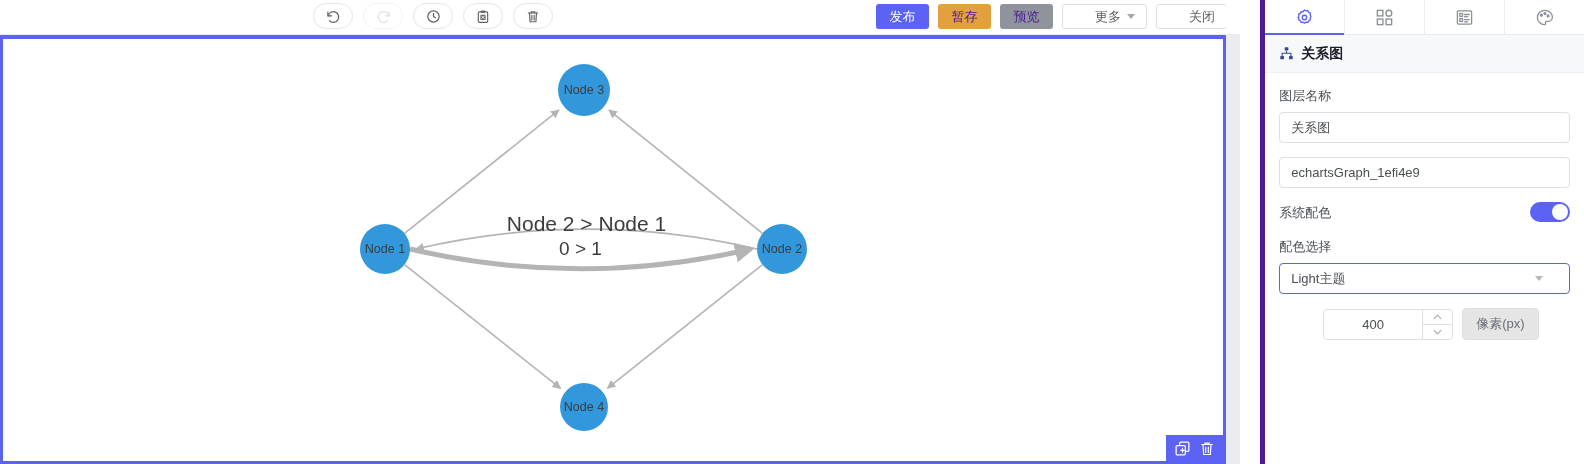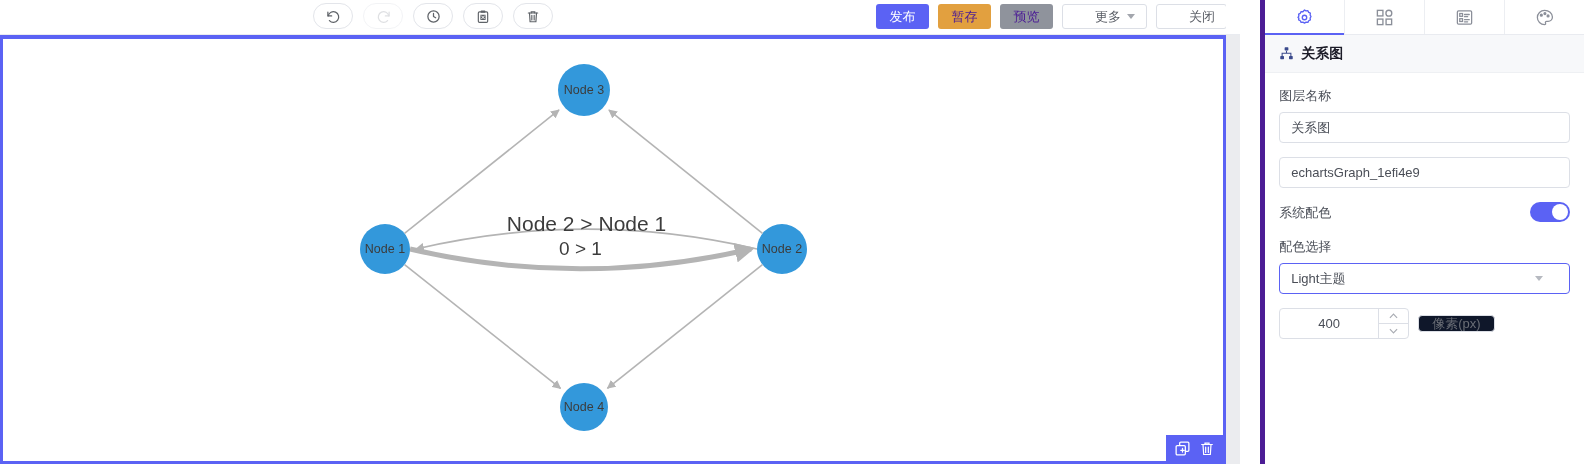--- a/index.html
+++ b/index.html
@@ -276,21 +276,21 @@
     color: #4a4e57;
     background: #fff;
     cursor: pointer;
   }
   .chev {
     width: 0; height: 0;
     border-left: 4px solid transparent;
     border-right: 4px solid transparent;
     border-top: 5px solid #b6b9c0;
   }
-  .stepper-row { display: flex; align-items: center; gap: 9px; }
+  .stepper-row { display: flex; align-items: center; gap: 9px; margin-left: 44px; }
   .stepper {
     width: 130px;
     height: 31px;
     border: 1px solid #dcdfe6;
     border-radius: 4px;
     display: flex;
     box-sizing: border-box;
     background: #fff;
     overflow: hidden;
   }
@@ -311,23 +311,23 @@
   }
   .stepper-arrows div {
     flex: 1;
     display: flex;
     align-items: center;
     justify-content: center;
     cursor: pointer;
   }
   .stepper-arrows div:first-child { border-bottom: 1px solid #dcdfe6; }
   .unit-btn {
-    height: 17px;
+    height: 32px;
     padding: 0 13px;
-    background: #0f172a;
+    background: #e5e5e5;
     border: 1px solid #dcdfe6;
     border-radius: 4px;
     font-size: 13px;
     color: #6a6e76;
     display: flex;
     align-items: center;
     box-sizing: border-box;
     font-family: inherit;
     cursor: pointer;
   }

